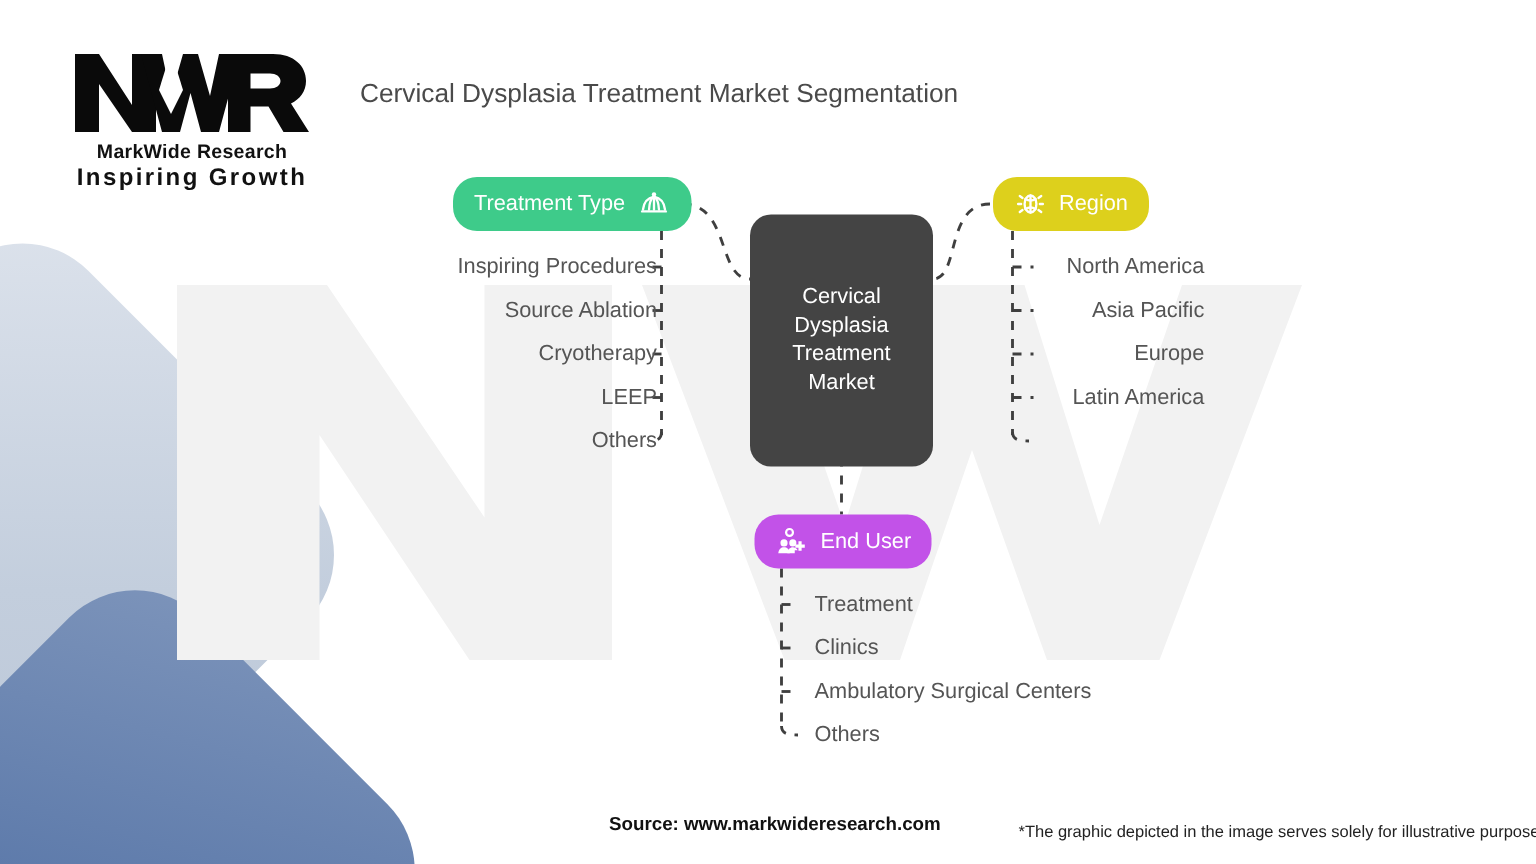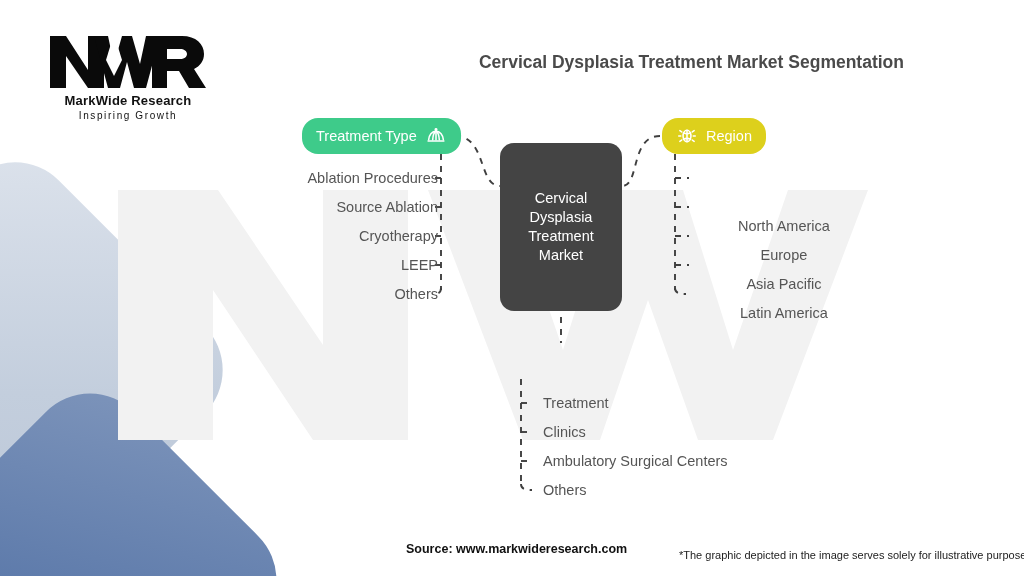--- a/index.html
+++ b/index.html
@@ -69,37 +69,37 @@
   .logo-name {
     font-size: 13px;
     font-weight: bold;
     color: #111111;
     letter-spacing: 0.2px;
     margin-top: 1px;
     white-space: nowrap;
     text-align: center;
   }
   .logo-tag {
-    font-size: 10px;
-    font-weight: normal;
+    font-size: 16px;
+    font-weight: bold;
     color: #111111;
     letter-spacing: 1.6px;
     margin-top: 2px;
     white-space: nowrap;
   }
 
   
   .chart-title {
     position: absolute;
     left: 240px;
     top: 52px;
     width: 664px;
-    text-align: right;
+    text-align: left;
     font-size: 17.5px;
-    font-weight: bold;
+    font-weight: normal;
     color: #4a4a4a;
     z-index: 5;
   }
 
   
   .connectors {
     position: absolute;
     left: 0; top: 0;
     width: 1024px; height: 576px;
     z-index: 2;
@@ -172,24 +172,23 @@
     white-space: nowrap;
     height: 29px;
     line-height: 29px;
   }
   #list-treatment {
     right: 586px;
     top: 164px;
     text-align: right;
   }
   #list-region {
-    left: 738px;
+    left: 711px;
     top: 164px;
-    text-align: center;
-    margin-top: 48px;
+    text-align: right;
   }
   #list-enduser {
     left: 543px;
     top: 389px;
     text-align: left;
   }
 
   
   .source-note {
     position: absolute;
@@ -297,33 +296,46 @@
         <ellipse cx="12" cy="12" rx="4.3" ry="6.2"></ellipse>
         <path d="M12 5.8 L12 18.2"></path>
         <path d="M8.2 8.4 C10.4 9.6 13.6 9.6 15.8 8.4"></path>
         <path d="M8.2 15.6 C10.4 14.4 13.6 14.4 15.8 15.6"></path>
         <path d="M4.2 6.2 L6.2 7.6 M19.8 6.2 L17.8 7.6 M4.2 17.8 L6.2 16.4 M19.8 17.8 L17.8 16.4 M3 12 L5.2 12 M18.8 12 L21 12"></path>
       </svg>
     </span>
     <span class="badge-label">Region</span>
   </div>
 
+  <div class="badge" id="badge-enduser">
+    <span class="badge-icon">
+      <svg width="22" height="22" viewBox="0 0 24 24" fill="#ffffff" stroke="none">
+        <circle cx="10.2" cy="5.4" r="2.5" fill="none" stroke="#ffffff" stroke-width="1.6"></circle>
+        <circle cx="6.2" cy="13" r="2.6"></circle>
+        <circle cx="12.6" cy="13" r="2.6"></circle>
+        <path d="M2 20.5 C2.4 17.6 4 16.2 6.2 16.2 C8.4 16.2 10 17.6 10.4 20.5 Z"></path>
+        <path d="M8.6 20.5 C9 17.8 10.5 16.2 12.6 16.2 C14.1 16.2 15.4 17 16.1 18.4 L14 18.4 L14 20.5 Z"></path>
+        <path d="M17 14.2 L19.3 14.2 L19.3 11.9 L21.6 11.9 L21.6 14.2 L23.9 14.2 L23.9 16.5 L21.6 16.5 L21.6 18.8 L19.3 18.8 L19.3 16.5 L17 16.5 Z" transform="translate(-2.6,0)"></path>
+      </svg>
+    </span>
+    <span class="badge-label">End User</span>
+  </div>
 
   <div class="item-list" id="list-treatment">
-    <div class="item">Ablation Procedures</div>
+    <div class="item">Inspiring Procedures</div>
     <div class="item">Source Ablation</div>
     <div class="item">Cryotherapy</div>
     <div class="item">LEEP</div>
     <div class="item">Others</div>
   </div>
 
   <div class="item-list" id="list-region">
     <div class="item">North America</div>
+    <div class="item">Asia Pacific</div>
     <div class="item">Europe</div>
-    <div class="item">Asia Pacific</div>
     <div class="item">Latin America</div>
   </div>
 
   <div class="item-list" id="list-enduser">
     <div class="item">Treatment</div>
     <div class="item">Clinics</div>
     <div class="item">Ambulatory Surgical Centers</div>
     <div class="item">Others</div>
   </div>
 

